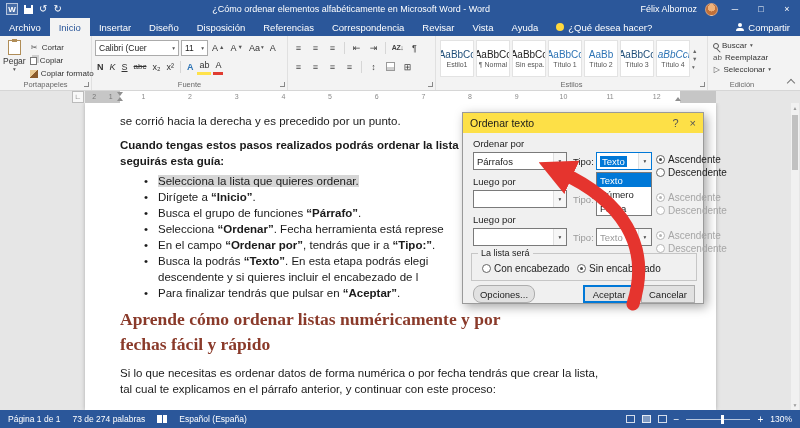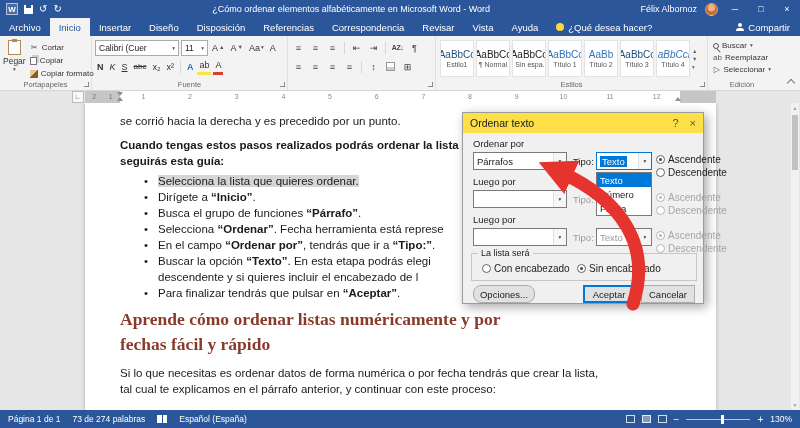--- a/index.html
+++ b/index.html
@@ -382,21 +382,21 @@
       <div class="para2">
         <div class="dline">Cuando tengas estos pasos realizados podrás ordenar la lista</div>
         <div class="dline">seguirás esta guía:</div>
       </div>
       <div class="bullets">
           <div class="dline bline"><span class="bmark">•</span><span class="hl"><span>Selecciona la lista que quieres ordenar.</span></span></div>
           <div class="dline bline"><span class="bmark">•</span><span><span>Dirígete a </span><span class="b">“Inicio”</span><span>.</span></span></div>
           <div class="dline bline"><span class="bmark">•</span><span><span>Busca el grupo de funciones </span><span class="b">“Párrafo”</span><span>.</span></span></div>
           <div class="dline bline"><span class="bmark">•</span><span><span>Selecciona </span><span class="b">“Ordenar”</span><span>. Fecha herramienta está represe</span></span></div>
           <div class="dline bline"><span class="bmark">•</span><span><span>En el campo </span><span class="b">“Ordenar por”</span><span>, tendrás que ir a </span><span class="b">“Tipo:”</span><span>.</span></span></div>
-          <div class="dline bline"><span class="bmark">•</span><span><span>Buscar la opción </span><span class="b">“Texto”</span><span>. En esta etapa podrás elegi</span></span></div>
+          <div class="dline bline"><span class="bmark">•</span><span><span>Busca la podrás </span><span class="b">“Texto”</span><span>. En esta etapa podrás elegi</span></span></div>
           <div class="dline bline"><span><span>descendente y si quieres incluir el encabezado de l</span></span></div>
           <div class="dline bline"><span class="bmark">•</span><span><span>Para finalizar tendrás que pulsar en </span><span class="b">“Aceptar”</span><span>.</span></span></div>
         </div>
       <div class="heading">
         <div>Aprende cómo ordenar listas numéricamente y por</div>
         <div>fechas fácil y rápido</div>
       </div>
       <div class="para3">
         <div class="dline">Si lo que necesitas es ordenar datos de forma numérica o por fecha tendrás que crear la lista,</div>
         <div class="dline">tal cual te explicamos en el párrafo anterior, y continuar con este proceso:</div>

